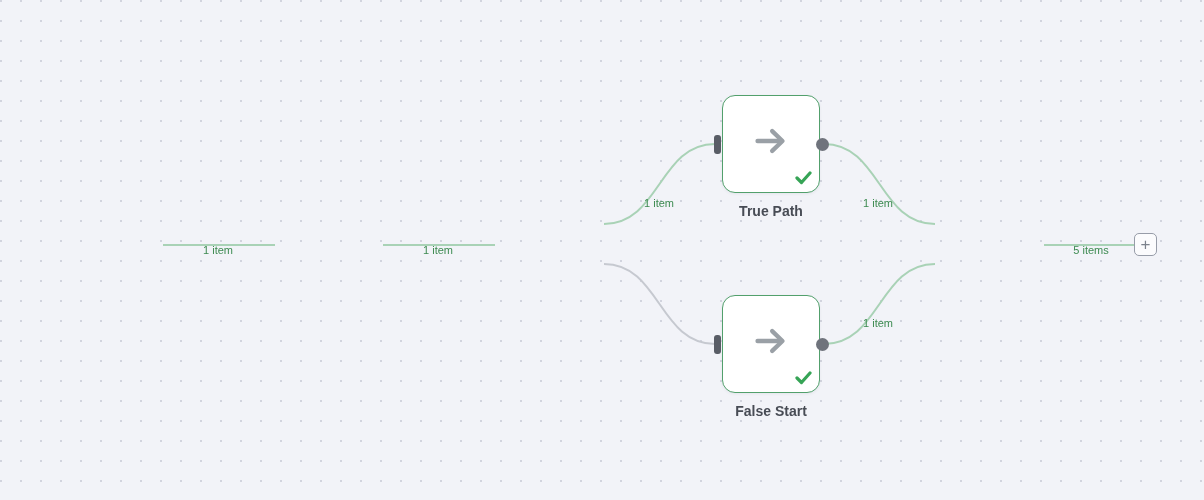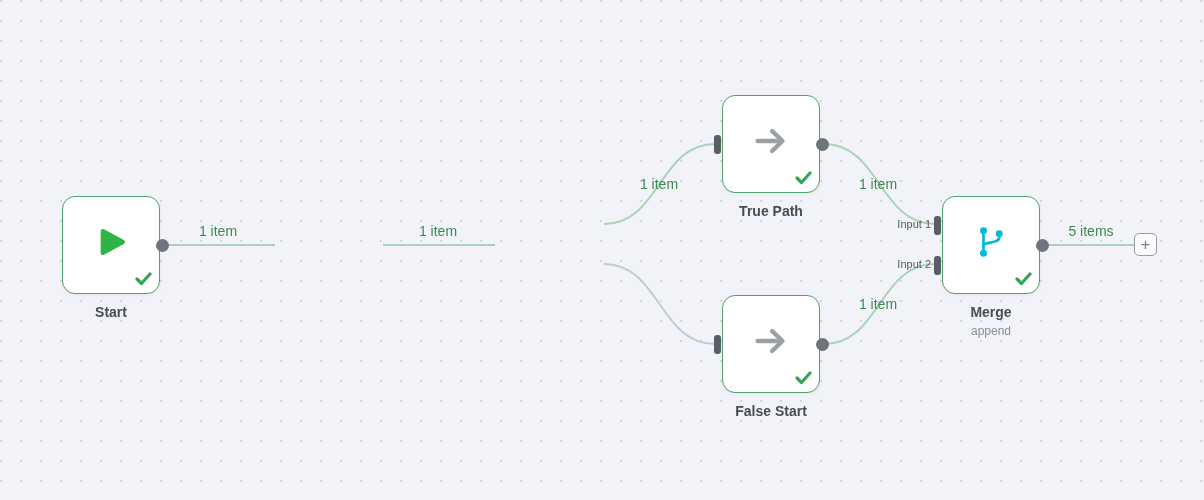--- a/index.html
+++ b/index.html
@@ -63,22 +63,22 @@
   }
   .port-label{
     position:absolute;
     font-size:11px;color:#555a62;
     white-space:nowrap;z-index:2;
   }
   .port-label.right{text-align:right;}
   .conn-label{
     position:absolute;
     transform:translateX(-50%);
-    font-size:14px;color:#3c8a50;
-    white-space:nowrap;z-index:1;
+    font-size:11px;color:#3c8a50;
+    white-space:nowrap;z-index:1;margin-top:21px;
   }
   .add-btn{
     position:absolute;left:1134px;top:233px;
     width:23px;height:23px;
     box-sizing:border-box;
     border:1.6px solid #979ca8;
     border-radius:5px;
     background:#fbfbfd;
     color:#7c828c;
     font-size:17px;line-height:1;
@@ -101,32 +101,20 @@
     <path class="wire-success" d="M1044 245 L1134 245"></path>
   </svg>
 
   <div class="conn-label" style="left:218px;top:223px">1 item</div>
   <div class="conn-label" style="left:438px;top:223px">1 item</div>
   <div class="conn-label" style="left:659px;top:176px">1 item</div>
   <div class="conn-label" style="left:878px;top:176px">1 item</div>
   <div class="conn-label" style="left:878px;top:296px">1 item</div>
   <div class="conn-label" style="left:1091px;top:223px">5 items</div>
 
-  <div class="node" style="left:62px;top:196px">
-    <div class="icon-box">
-      <svg width="36" height="36" viewBox="0 0 40 40">
-        <path d="M11 8 L33 20 L11 32 Z" fill="#2fb344" stroke="#2fb344" stroke-width="5" stroke-linejoin="round"></path>
-      </svg>
-    </div>
-    <svg class="check" width="17" height="14" viewBox="0 0 17 14">
-      <path d="M2 7 L6.5 11.5 L15 2" stroke="#36a456" stroke-width="3.2" fill="none" stroke-linecap="round" stroke-linejoin="round"></path>
-    </svg>
-    <div class="out-port" style="top:42px"></div>
-    <div class="node-label">Start</div>
-  </div>
 
 
 
   <div class="node" style="left:722px;top:95px">
     <div class="icon-box">
       <svg width="38" height="38" viewBox="0 0 48 48">
         <path d="M7 24 H34" stroke="#9aa0a6" stroke-width="5.5" stroke-linecap="round" fill="none"></path>
         <path d="M25.5 11.5 L38.5 24 L25.5 36.5" stroke="#9aa0a6" stroke-width="5.5" fill="none" stroke-linecap="round" stroke-linejoin="round"></path>
       </svg>
     </div>
@@ -146,39 +134,18 @@
       </svg>
     </div>
     <svg class="check" width="17" height="14" viewBox="0 0 17 14">
       <path d="M2 7 L6.5 11.5 L15 2" stroke="#36a456" stroke-width="3.2" fill="none" stroke-linecap="round" stroke-linejoin="round"></path>
     </svg>
     <div class="in-port" style="top:39px"></div>
     <div class="out-port" style="top:42px"></div>
     <div class="node-label">False Start</div>
   </div>
 
-  <div class="node" style="left:942px;top:196px">
-    <div class="icon-box">
-      <svg width="36" height="36" viewBox="0 0 48 48">
-        <circle cx="14" cy="9" r="4.6" fill="#00b9d7"></circle>
-        <circle cx="14" cy="39" r="4.6" fill="#00b9d7"></circle>
-        <circle cx="35" cy="13" r="4.6" fill="#00b9d7"></circle>
-        <path d="M14 13.5 V34.5" stroke="#00b9d7" stroke-width="3.6" fill="none"></path>
-        <path d="M35 17.5 C35 27 14 23 14 29" stroke="#00b9d7" stroke-width="3.6" fill="none"></path>
-      </svg>
-    </div>
-    <svg class="check" width="17" height="14" viewBox="0 0 17 14">
-      <path d="M2 7 L6.5 11.5 L15 2" stroke="#36a456" stroke-width="3.2" fill="none" stroke-linecap="round" stroke-linejoin="round"></path>
-    </svg>
-    <div class="in-port" style="top:19px"></div>
-    <div class="in-port" style="top:59px"></div>
-    <div class="port-label right" style="left:-72px;top:21px;width:60px">Input 1</div>
-    <div class="port-label right" style="left:-72px;top:61px;width:60px">Input 2</div>
-    <div class="out-port" style="top:42px"></div>
-    <div class="node-label">Merge</div>
-    <div class="node-sublabel">append</div>
-  </div>
 
   <div class="add-btn">
     <span>+</span>
   </div>
 
 </div>
 
 </body></html>

